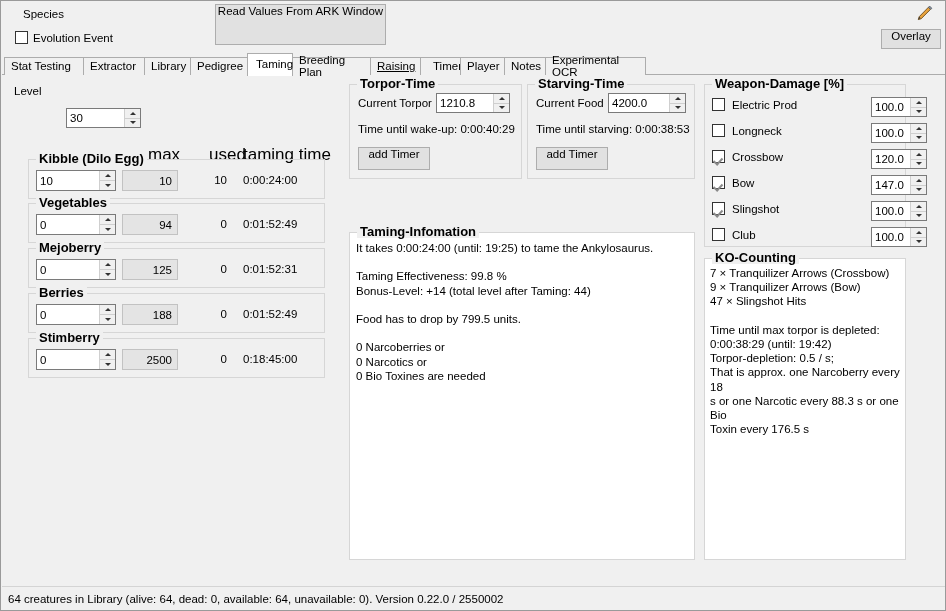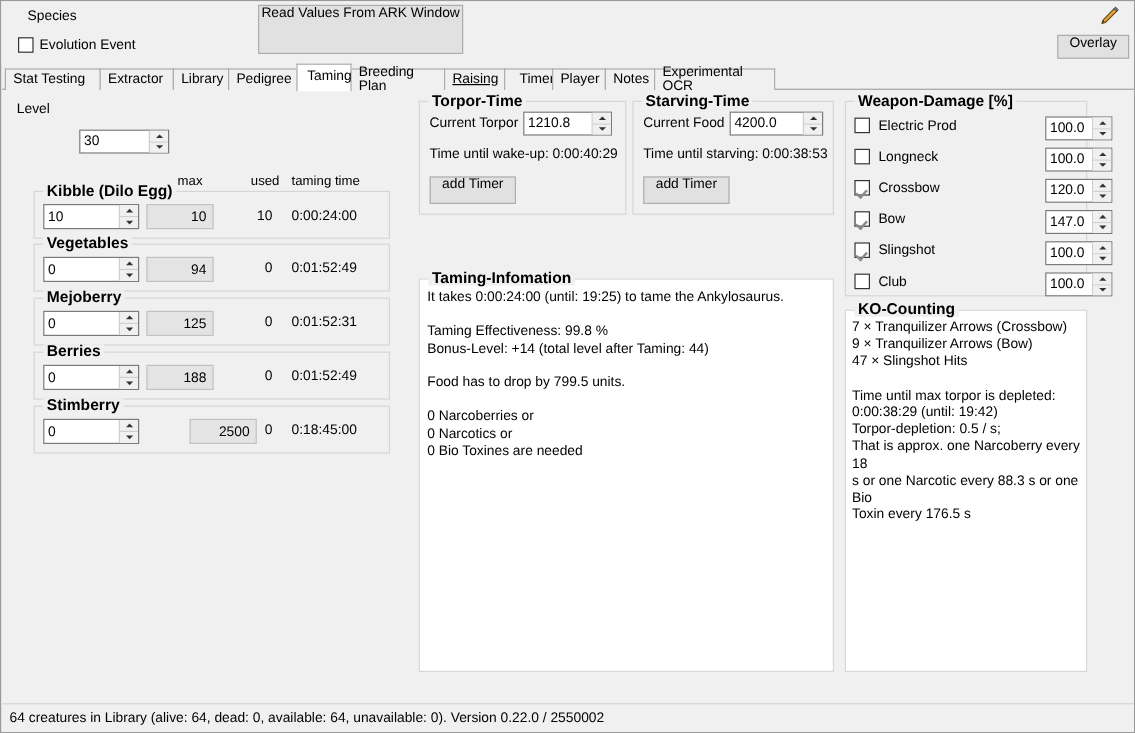--- a/index.html
+++ b/index.html
@@ -83,21 +83,21 @@
   .spin-level { position: absolute; left: 64px; top: 5px; width: 75px; height: 20px; margin-top: 28px; }
 
   
   .gb { position: absolute; border: 1px solid #d6d6d6; }
   .gb > .gbt {
     position: absolute; top: -7px; left: 7px; background: #f0f0f0; padding: 0 3px;
     font-size: 13px; line-height: 12px; white-space: nowrap; font-weight: bold;
   }
 
   
-  .foodhdr { position: absolute; font-size: 11px; }
+  .foodhdr { position: absolute; font-size: 17px; }
   .foodrow-spin { position: absolute; width: 80px; height: 21px; }
   .maxbox {
     position: absolute; width: 56px; height: 21px; background: #e4e4e4;
     border: 1px solid #c2c2c2; display: flex; align-items: center; justify-content: flex-end;
     padding-right: 5px; font-size: 11.5px;
   }
   .usedval { position: absolute; width: 40px; text-align: right; font-size: 11.5px; }
   .timeval { position: absolute; font-size: 11.5px; }
 
   
@@ -284,21 +284,21 @@
             <span class="sval">0</span>
             <span class="sbtns">
               <span class="up">
                 <i class="tri-up"></i>
               </span>
               <span class="dn">
                 <i class="tri-dn"></i>
               </span>
             </span>
           </div>
-          <span class="maxbox" style="left:93px; top:10px;margin-left:36px;">2500</span>
+          <span class="maxbox" style="left:93px; top:10px;">2500</span>
           <span class="usedval" style="left:158px; top:14px;">0</span>
           <span class="timeval" style="left:214px; top:14px;">0:18:45:00</span>
         </div>
       </div>
 
     <div class="gb" style="left:347px; top:9px; width:173px; height:95px;">
       <span class="gbt">Torpor-Time</span>
       <span class="sublbl" style="left:8px; top:12px;">Current Torpor</span>
       <div class="spin" style="position:absolute; left:86px; top:8px; width:74px; height:20px;">
         <span class="sval">1210.8</span>

